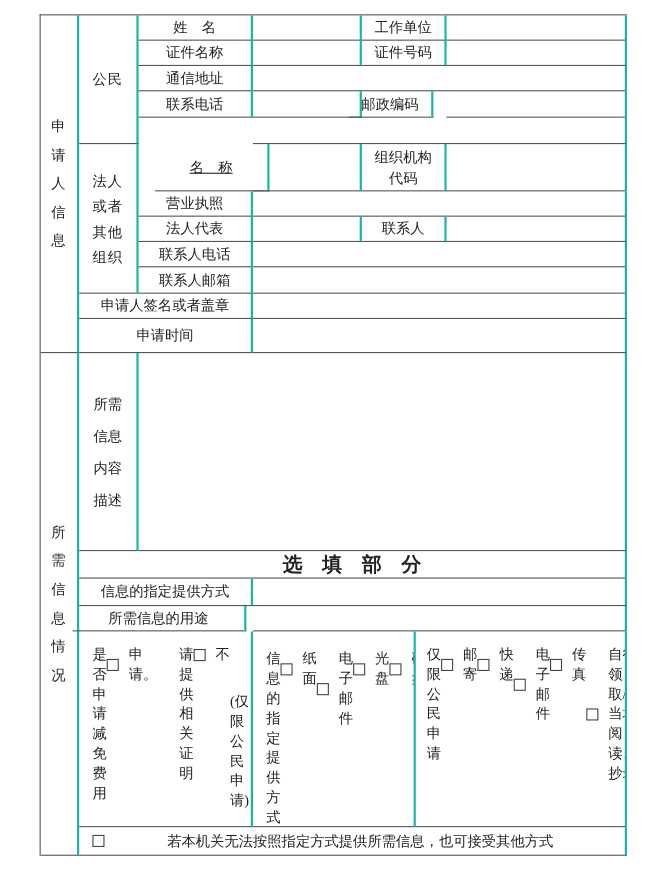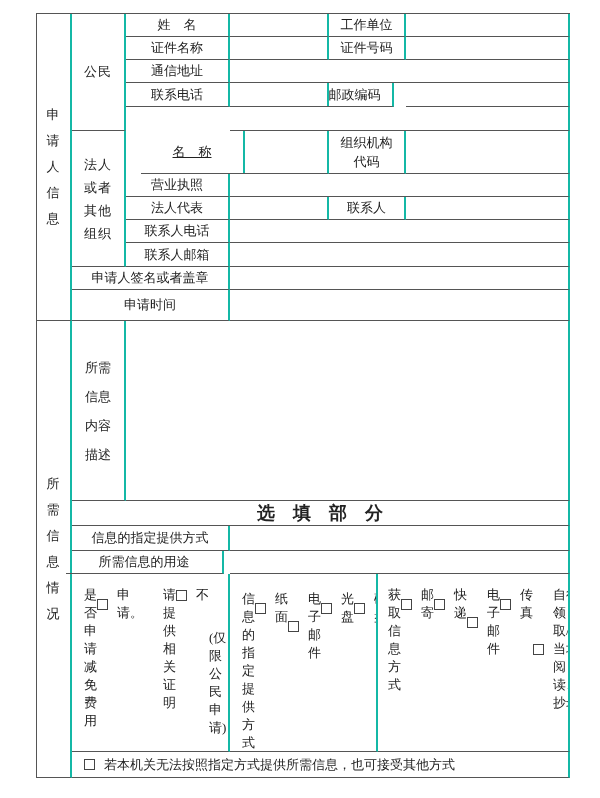--- a/index.html
+++ b/index.html
@@ -30,21 +30,21 @@
     padding:12px 6px 14px 12px;
   }
   .col-title{margin-bottom:10px;}
   .opt{display:flex;align-items:center;margin-bottom:9px;}
   .cb{
     display:inline-block;width:11px;height:11px;border:1px solid #444444;
     margin-right:9px;flex-shrink:0;background:#ffffff;box-sizing:border-box;
   }
   .opt-note{margin-left:20px;margin-bottom:9px;}
   .footnote{margin-top:auto;}
-  .inline-row{justify-content:flex-start;padding-left:12px;}
+  .inline-row{justify-content:flex-start;padding-left:12px;gap:48px;}
 </style>
 </head>
 <body>
 
 <div class="canvas">
   <div class="form-grid">
 
     <div class="cell vlabel" style="left:0;top:0;width:35px;height:307px;">申
 请
 人
@@ -153,21 +153,21 @@
         <span>光盘</span>
       </div>
       <div class="opt">
         <span class="cb"></span>
         <span>磁盘</span>
       </div>
       <div class="footnote">（可多选）</div>
     </div>
 
     <div class="cell check-col" style="left:341px;top:560px;width:192px;height:178px;padding-left:10px;">
-      <div class="col-title">获取信息方式</div>
+      <div class="col-title">仅限公民申请</div>
       <div class="opt">
         <span class="cb"></span>
         <span>邮寄</span>
       </div>
       <div class="opt">
         <span class="cb"></span>
         <span>快递</span>
       </div>
       <div class="opt">
         <span class="cb"></span>

